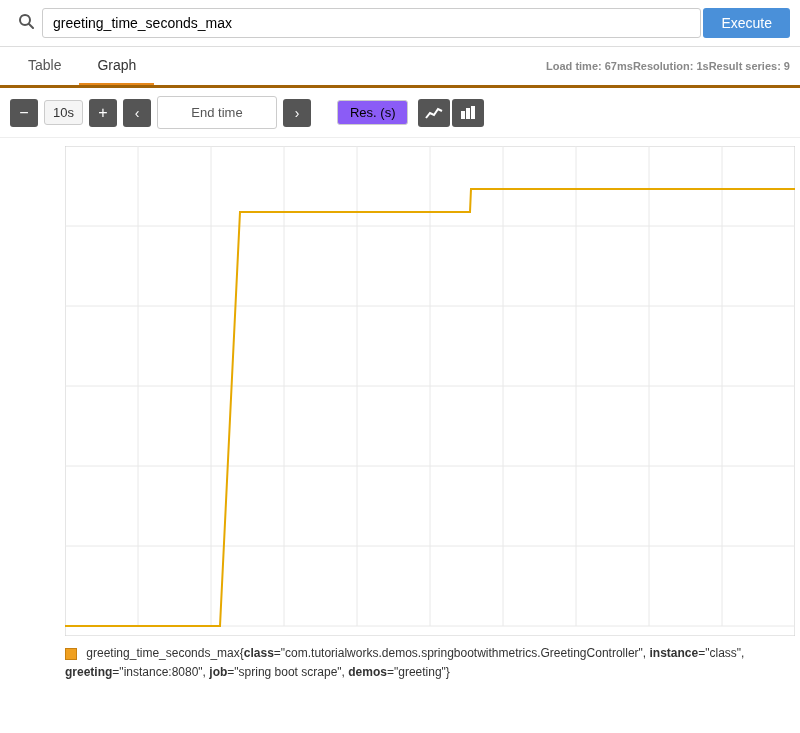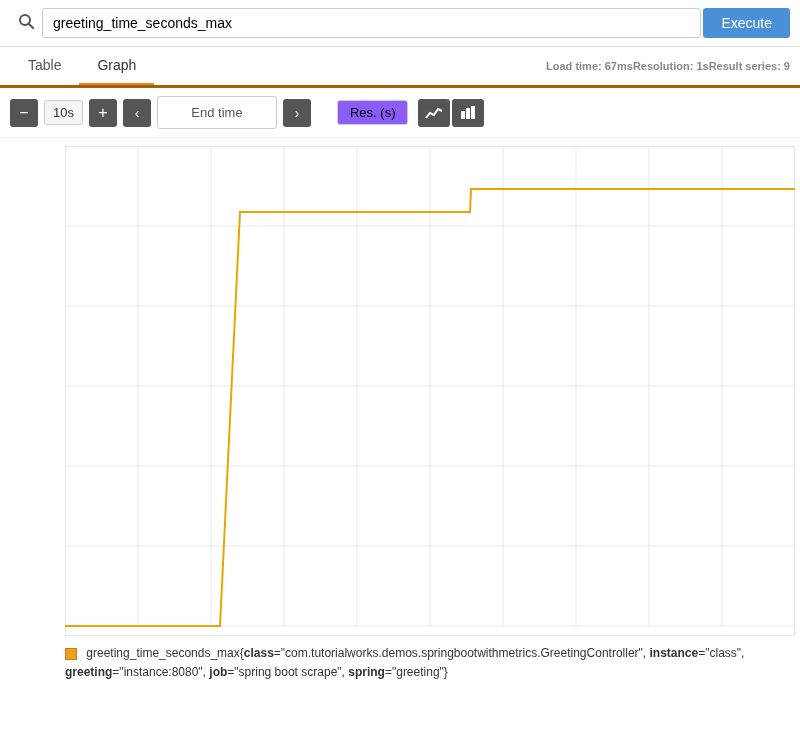--- a/index.html
+++ b/index.html
@@ -289,15 +289,15 @@
 
 </div>
 
 <div class="legend">
   <span class="legend-color"></span>
   <span class="legend-text">
     <span>greeting_time_seconds_max</span>{<b>class</b>="<span>com.tutorialworks.demos.springbootwithmetrics.GreetingController</span>",
     <b>instance</b>="<span>class</span>",
     <b>greeting</b>="<span>instance:8080</span>",
     <b>job</b>="<span>spring boot scrape</span>",
-    <b>spring</b>="<span>greeting</span>"}
+    <b>demos</b>="<span>greeting</span>"}
   </span>
 </div>
 
 </body></html>

